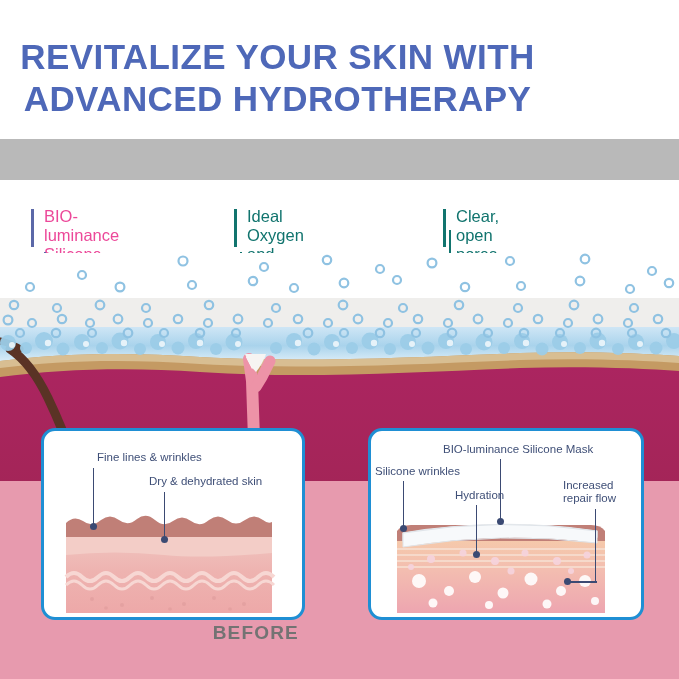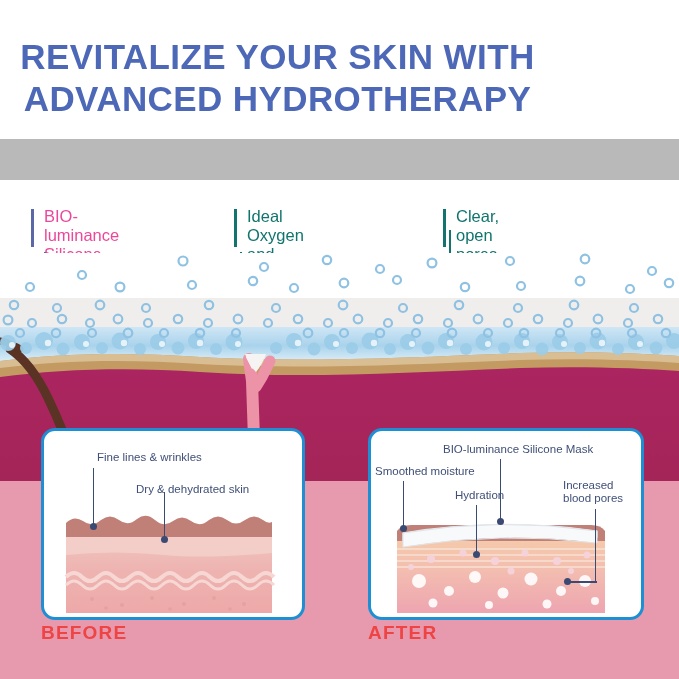--- a/index.html
+++ b/index.html
@@ -59,21 +59,21 @@
   #panel-after{left:368px;top:428px;width:270px;height:186px;}
 
   .plabel{
     position:absolute;color:#3f4f77;font-size:11.5px;line-height:13px;
     white-space:pre-line;
   }
   .pline{position:absolute;background:#3b4a73;width:1.4px;}
   .pdot{position:absolute;width:7px;height:7px;border-radius:50%;background:#3b4a73;}
 
   .caption{
-    position:absolute;text-align:left;color:#ef4444;
+    position:absolute;text-align:right;color:#737373;
     font-size:19px;font-weight:bold;letter-spacing:1.2px;
   }
   #caption-before{left:41px;top:622px;width:258px;}
   #caption-after{left:368px;top:622px;width:270px;}
 </style>
 </head>
 <body>
 
 <div id="stage">
 
@@ -317,21 +317,21 @@
         <circle cx="62" cy="177" r="1.8"></circle>
           <circle cx="126" cy="178" r="1.8"></circle>
           <circle cx="186" cy="178" r="1.8"></circle>
       </g>
     </svg>
 
     <div class="plabel" style="left:26px;top:20px;margin-left:27px;">Fine lines &amp; wrinkles</div>
     <div class="pline" style="left:49px;top:37px;height:58px;"></div>
     <div class="pdot" style="left:46px;top:92px;"></div>
 
-    <div class="plabel" style="left:92px;top:44px;margin-top:8px;">Dry &amp; dehydrated skin</div>
+    <div class="plabel" style="left:105px;top:44px;">Dry &amp; dehydrated skin</div>
     <div class="pline" style="left:120px;top:61px;height:47px;"></div>
     <div class="pdot" style="left:117px;top:105px;"></div>
   </div>
   <div class="caption" id="caption-before">BEFORE</div>
 
   <div class="panel" id="panel-after">
     <svg width="266" height="182" viewBox="0 0 266 182" xmlns="http://www.w3.org/2000/svg">
       <defs>
         <linearGradient id="afterBody" x1="0" y1="0" x2="0" y2="1">
           <stop offset="0%" stop-color="#f5c9ab"></stop>
@@ -377,29 +377,28 @@
         <circle cx="40" cy="136" r="3"></circle>
           <circle cx="140" cy="140" r="3.5"></circle>
           <circle cx="200" cy="140" r="3"></circle>
       </g>
     </svg>
 
     <div class="plabel" style="left:72px;top:12px;">BIO-luminance Silicone Mask</div>
     <div class="pline" style="left:129px;top:28px;height:62px;"></div>
     <div class="pdot" style="left:126px;top:87px;"></div>
 
-    <div class="plabel" style="left:4px;top:34px;">Smoothed moisture</div>
+    <div class="plabel" style="left:4px;top:34px;">Silicone wrinkles</div>
     <div class="pline" style="left:32px;top:50px;height:47px;"></div>
     <div class="pdot" style="left:29px;top:94px;"></div>
 
     <div class="plabel" style="left:84px;top:58px;">Hydration</div>
     <div class="pline" style="left:105px;top:74px;height:49px;"></div>
     <div class="pdot" style="left:102px;top:120px;"></div>
 
     <div class="plabel" style="left:192px;top:48px;">Increased
-blood pores</div>
+repair flow</div>
     <div class="pline" style="left:224px;top:78px;height:73px;"></div>
     <div class="pline" style="left:198px;top:150px;height:1.6px;width:28px;"></div>
     <div class="pdot" style="left:193px;top:147px;"></div>
   </div>
-  <div class="caption" id="caption-after">AFTER</div>
 
 </div>
 
 </body></html>

